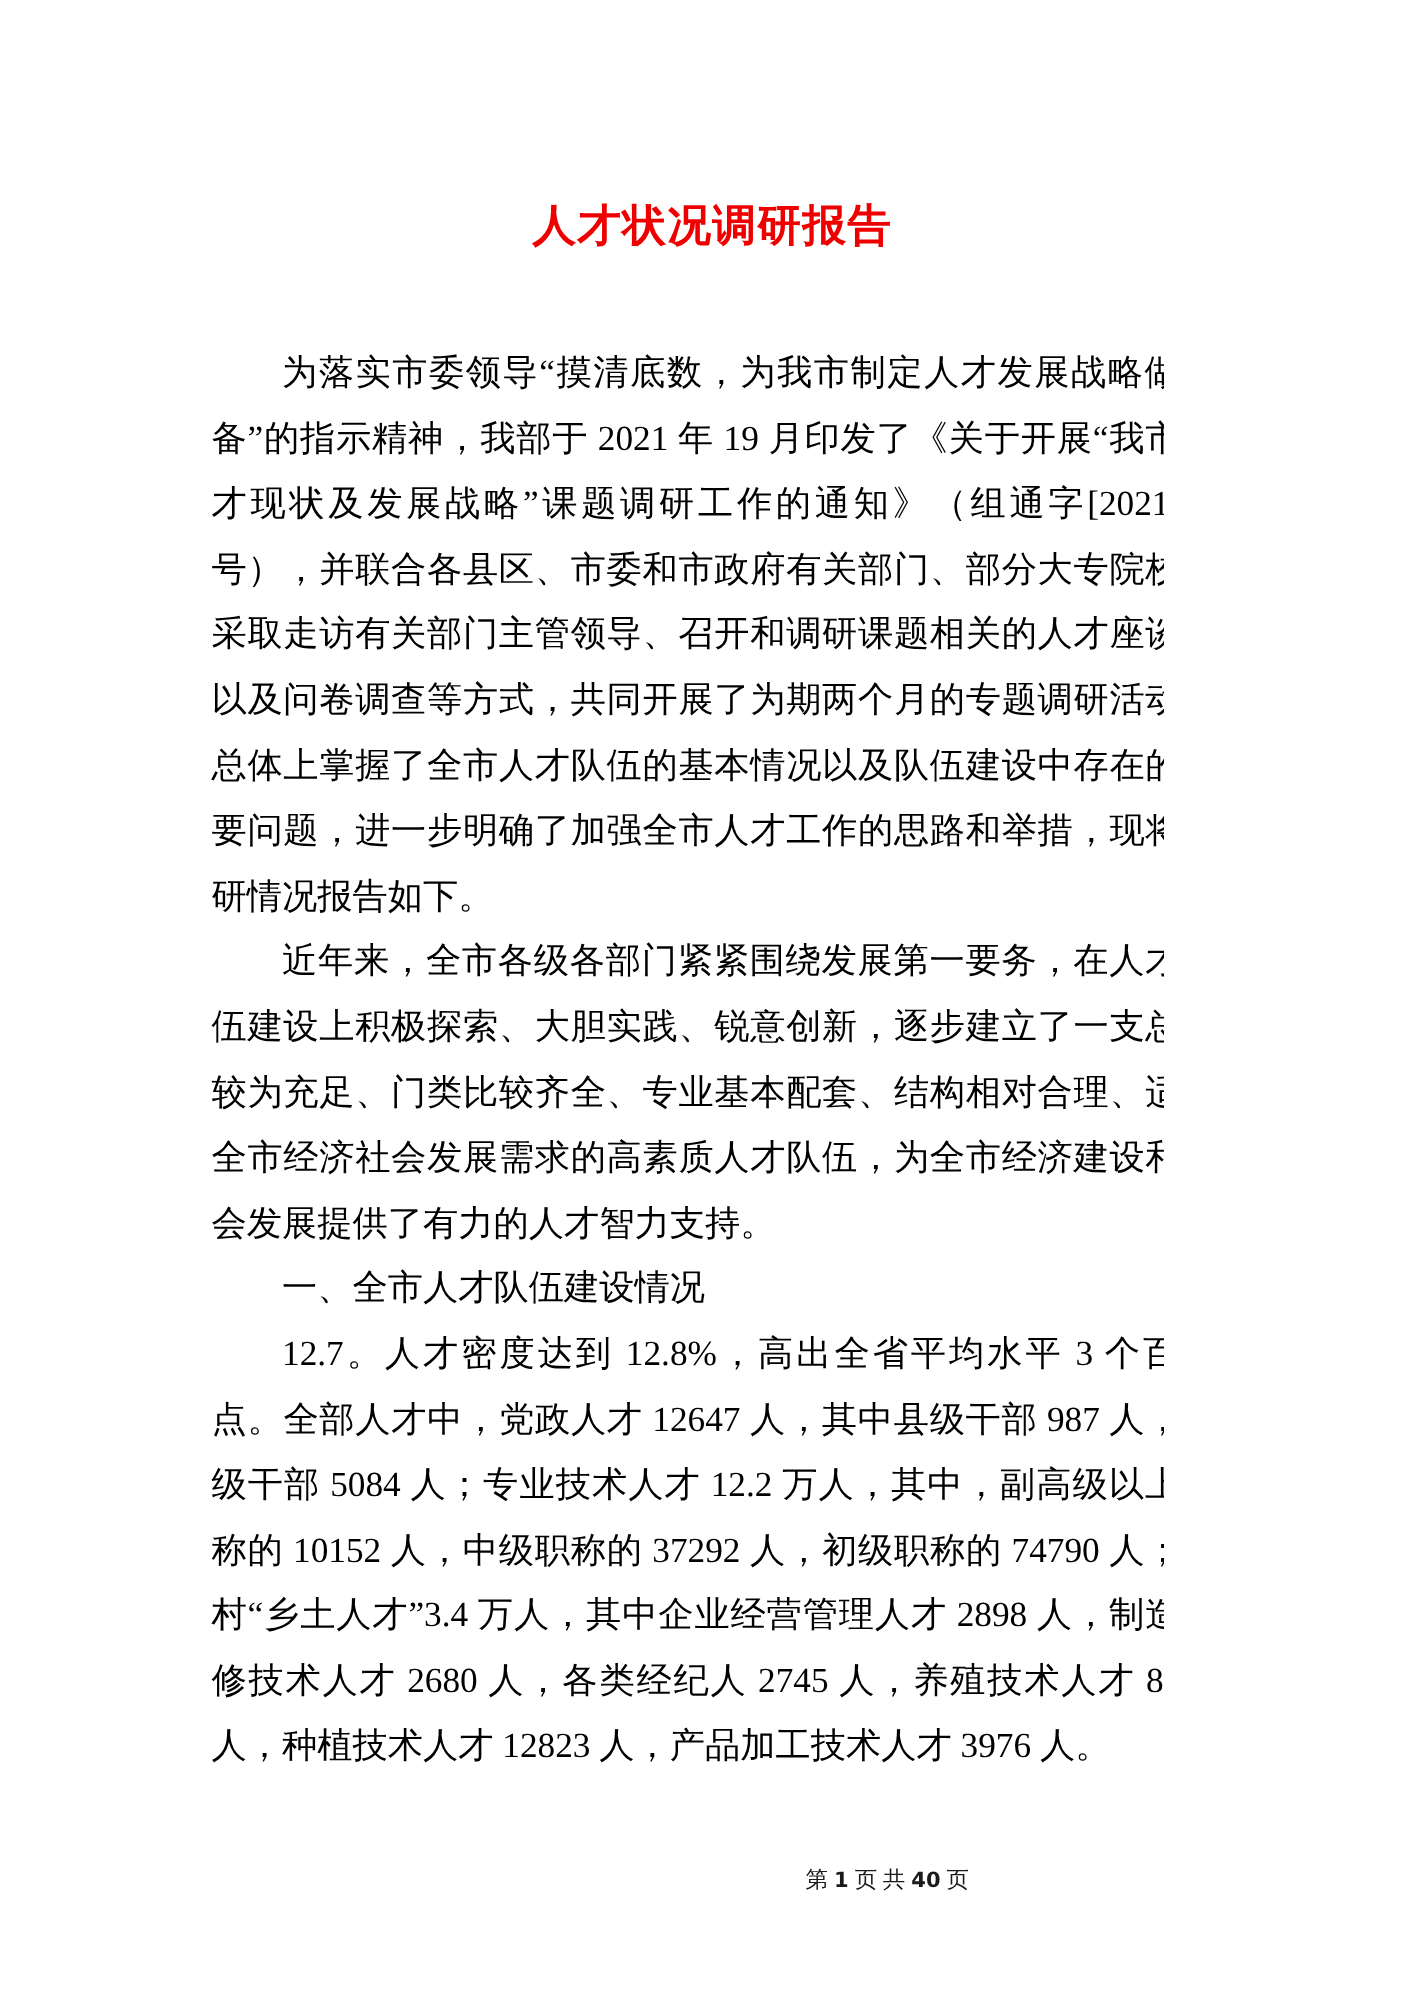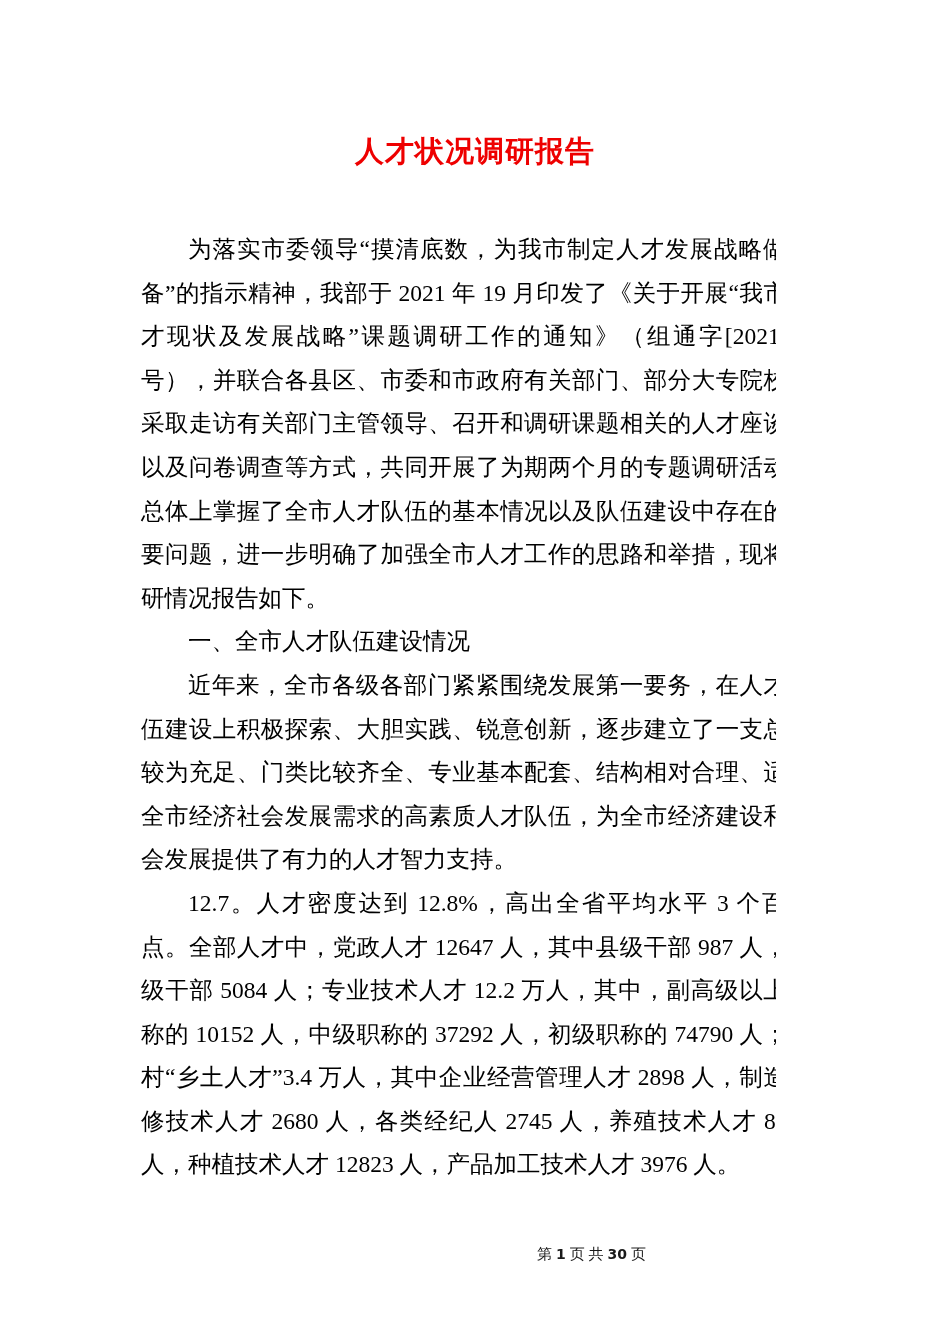--- a/index.html
+++ b/index.html
@@ -63,27 +63,27 @@
 </style>
 </head>
 <body>
 
 <div class="page">
 
   <h1 class="doc-title">人才状况调研报告</h1>
 
   <div class="doc-body">
     <p>为落实市委领导“摸清底数，为我市制定人才发展战略做准备”的指示精神，我部于 2021 年 19 月印发了《关于开展“我市人才现状及发展战略”课题调研工作的通知》（组通字[2021]61 号），并联合各县区、市委和市政府有关部门、部分大专院校，采取走访有关部门主管领导、召开和调研课题相关的人才座谈会以及问卷调查等方式，共同开展了为期两个月的专题调研活动，总体上掌握了全市人才队伍的基本情况以及队伍建设中存在的主要问题，进一步明确了加强全市人才工作的思路和举措，现将调研情况报告如下。</p>
+    <p>近年来，全市各级各部门紧紧围绕发展第一要务，在人才队伍建设上积极探索、大胆实践、锐意创新，逐步建立了一支总量较为充足、门类比较齐全、专业基本配套、结构相对合理、适应全市经济社会发展需求的高素质人才队伍，为全市经济建设和社会发展提供了有力的人才智力支持。</p>
     <p>一、全市人才队伍建设情况</p>
-    <p>近年来，全市各级各部门紧紧围绕发展第一要务，在人才队伍建设上积极探索、大胆实践、锐意创新，逐步建立了一支总量较为充足、门类比较齐全、专业基本配套、结构相对合理、适应全市经济社会发展需求的高素质人才队伍，为全市经济建设和社会发展提供了有力的人才智力支持。</p>
     <p>12.7。人才密度达到 12.8%，高出全省平均水平 3 个百分点。全部人才中，党政人才 12647 人，其中县级干部 987 人，科级干部 5084 人；专业技术人才 12.2 万人，其中，副高级以上职称的 10152 人，中级职称的 37292 人，初级职称的 74790 人；农村“乡土人才”3.4 万人，其中企业经营管理人才 2898 人，制造维修技术人才 2680 人，各类经纪人 2745 人，养殖技术人才 8673 人，种植技术人才 12823 人，产品加工技术人才 3976 人。</p>
 
   </div>
 
   <div class="page-footer">
     <span>第</span>
     <span class="num">1</span>
     <span>页 共</span>
-    <span class="num">30</span>
+    <span class="num">40</span>
     <span>页</span>
   </div>
 
 </div>
 
 </body></html>

